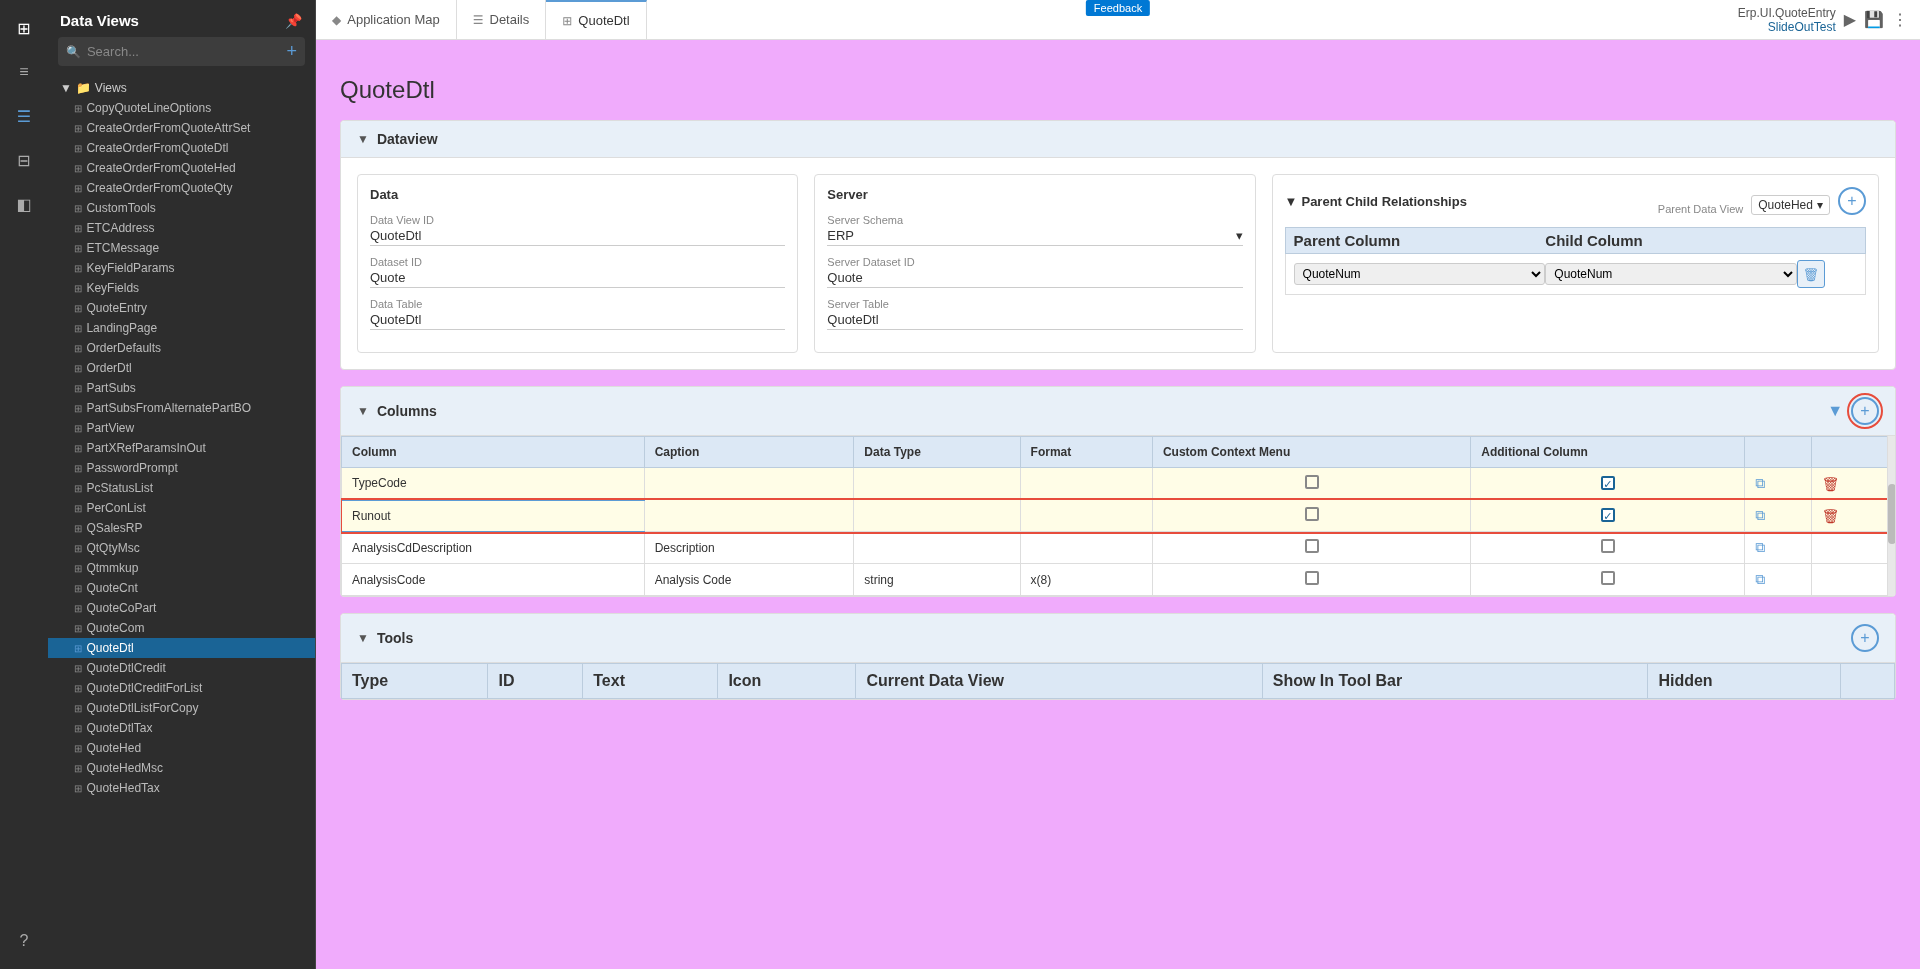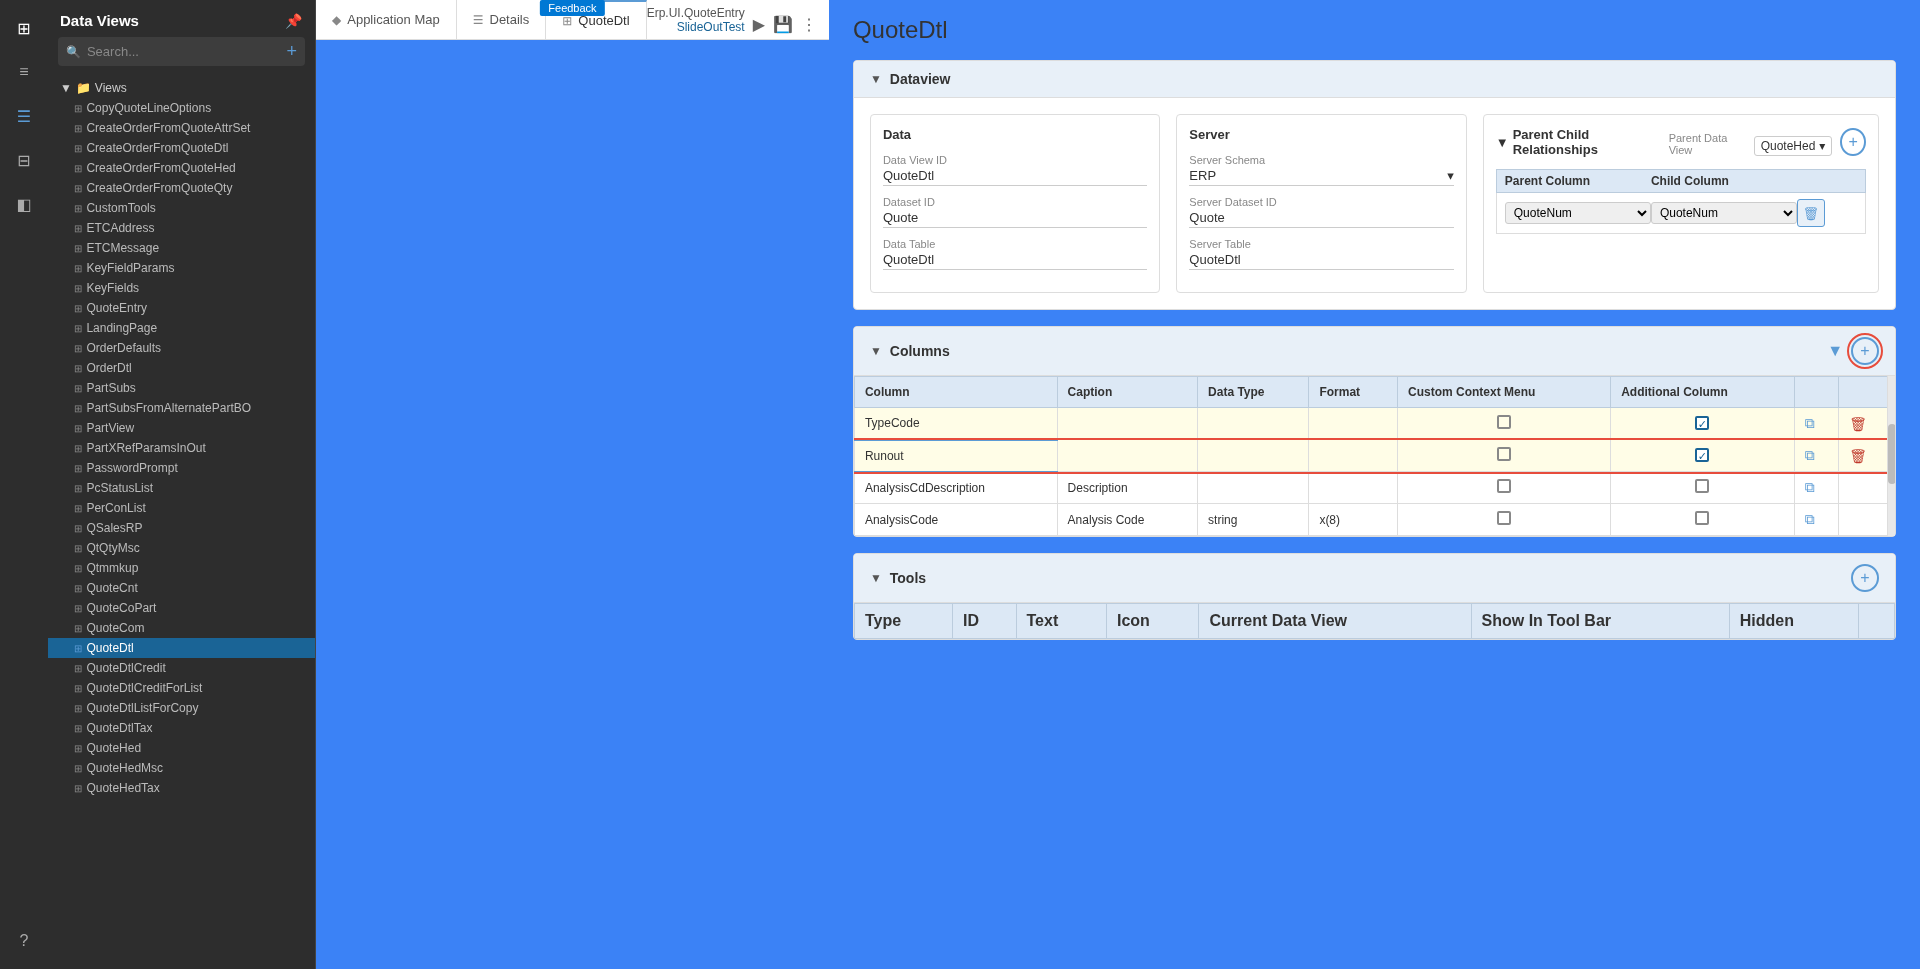--- a/index.html
+++ b/index.html
@@ -80,22 +80,24 @@
       color: #bbb; font-size: 12px; cursor: pointer;
     }
     .tree-item.active { background: #1a6496; color: #fff; }
     .tree-item-icon { color: #888; font-size: 10px; }
     .tree-item-icon.blue { color: #5b9bd5; }
 
     
     .main-content {
       flex: 1;
       display: flex;
-      background: #3b82f6;
+      flex-direction: column;
+      background: #f0abfc;
       overflow: hidden;
+      gap: 20px;
     }
 
     
     .top-bar {
       background: #fff;
       border-bottom: 1px solid #ddd;
       display: flex;
       align-items: center;
       justify-content: space-between;
       padding: 0;
@@ -117,21 +119,21 @@
     }
     .tab.active {
       background: #fff;
       border-top: 2px solid #5b9bd5;
       color: #333;
       font-weight: 500;
     }
     .tab-icon { font-size: 12px; color: #888; }
 
     .top-bar-right {
-      display: flex; align-items: flex-end; gap: 8px; padding-right: 12px;
+      display: flex; align-items: center; gap: 8px; padding-right: 12px;
     }
     .app-label { font-size: 12px; color: #555; }
     .app-label-blue { color: #1a6496; font-size: 12px; cursor: pointer; }
     .top-bar-icon { color: #666; font-size: 16px; cursor: pointer; }
 
     
     .feedback-badge {
       background: #0078d4;
       color: #fff;
       font-size: 11px;
@@ -247,21 +249,21 @@
       border-radius: 3px;
       padding: 2px 6px;
       font-size: 12px;
       background: #fff;
       display: flex; align-items: center; gap: 4px;
     }
     .col-headers {
       display: grid; grid-template-columns: 1fr 1fr 60px;
       background: #dce8f5;
       padding: 4px 8px;
-      font-size: 12px; font-weight: 600; color: #333;
+      font-size: 15px; font-weight: 600; color: #333;
       border: 1px solid #bcd;
     }
     .col-row {
       display: grid; grid-template-columns: 1fr 1fr 60px;
       padding: 6px 8px;
       font-size: 12px;
       border: 1px solid #ddd;
       border-top: none;
       align-items: center;
     }

